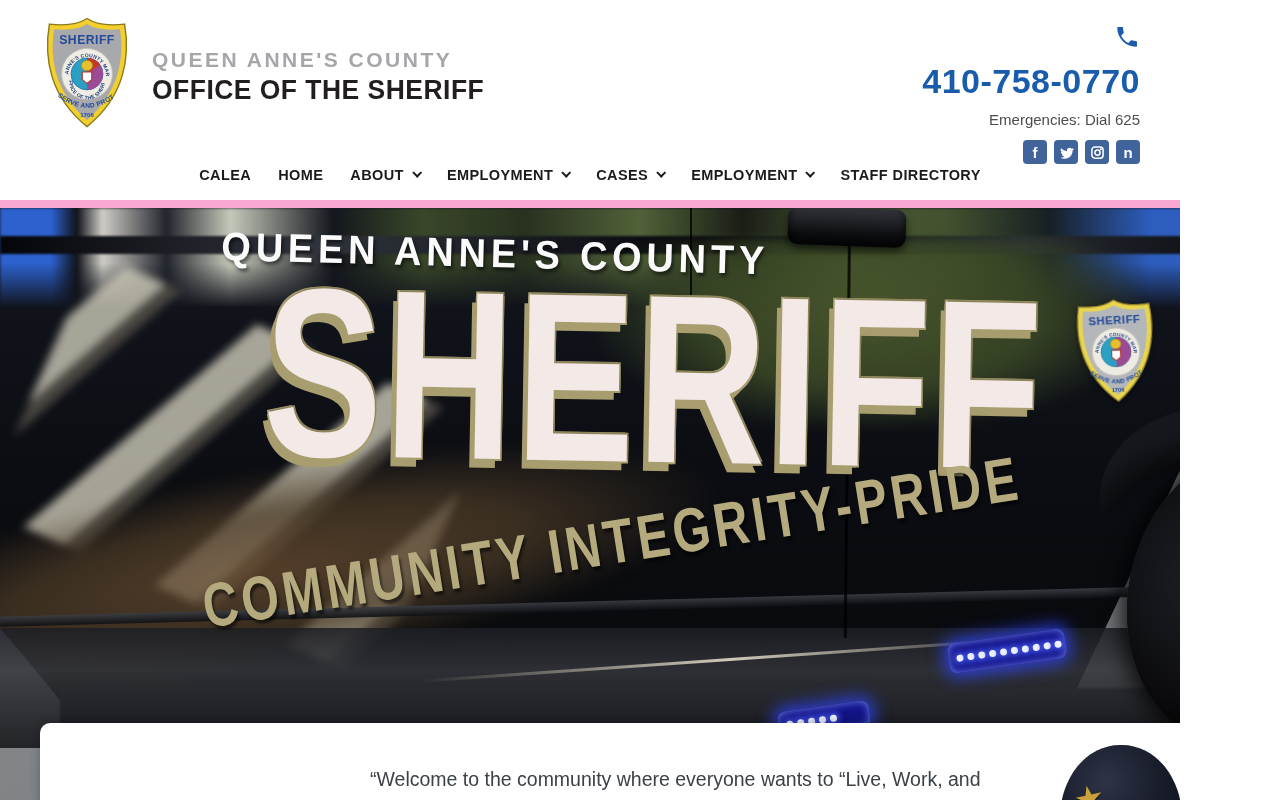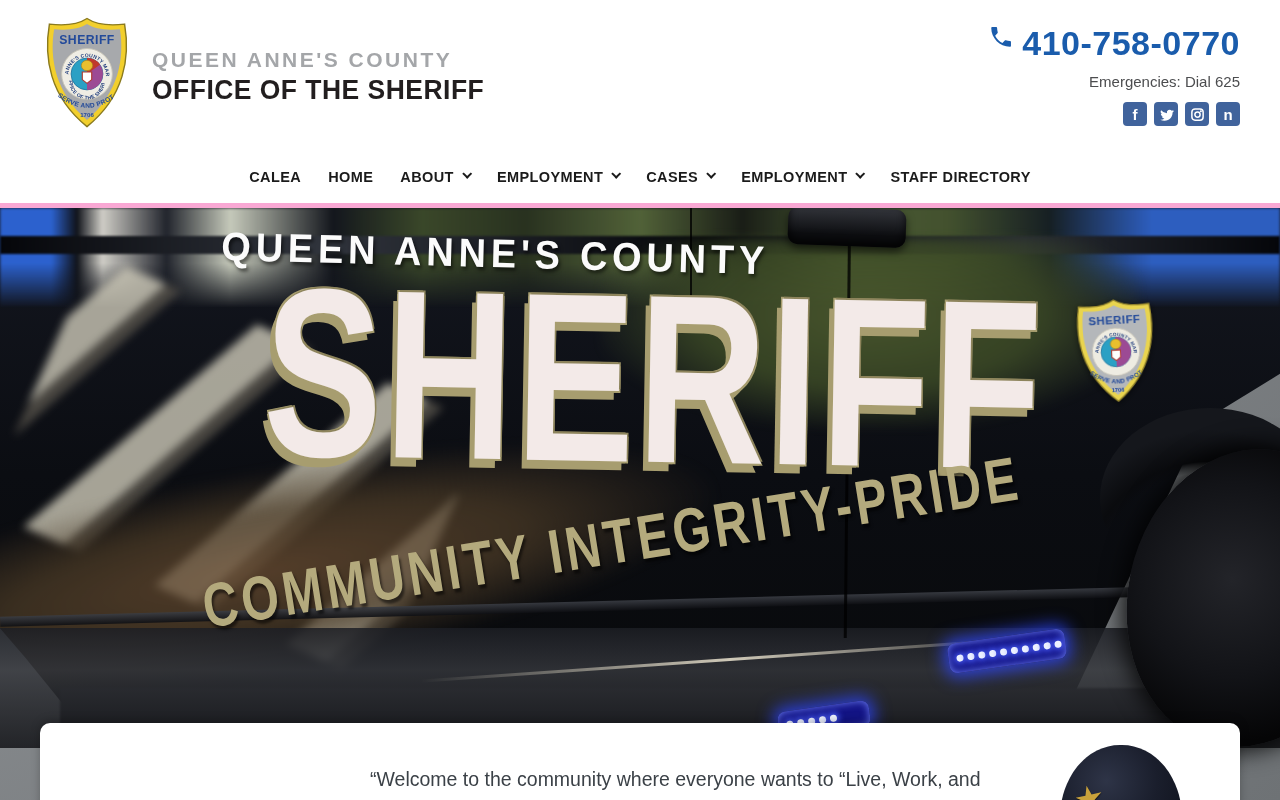--- a/index.html
+++ b/index.html
@@ -1,38 +1,38 @@
 <!DOCTYPE html>
 <html><head>
 <meta charset="utf-8">
 <style>
   * { margin:0; padding:0; box-sizing:border-box; }
   body { font-family:"Liberation Sans", sans-serif; background:#fff; }
-  .page { position:relative; width:1280px; height:800px; overflow:hidden; background:#6d28d9; }
+  .page { position:relative; width:1180px; height:800px; overflow:hidden; background:#6d28d9; }
 
   
   .header { position:relative; height:150px; background:#fff; }
   .brand { position:absolute; left:40px; top:12px; display:flex; align-items:flex-start; }
   .badge-svg { width:94px; height:122px; }
   .brand-text { margin-left:18px; margin-top:36px; }
   .org1 { font-size:21px; letter-spacing:2.5px; color:#a4a6a9; font-weight:600; }
   .org2 { font-size:27px; font-weight:800; color:#221e1f; letter-spacing:0.5px;
           transform:scaleX(0.98); transform-origin:left; margin-top:3px;
           font-stretch:condensed; }
   .contact { position:absolute; right:40px; top:24px; text-align:right; }
-  .phone-row { display:flex; align-items:flex-start; justify-content:flex-end; gap:8px; }
+  .phone-row { display:flex; align-items:flex-end; justify-content:flex-end; gap:8px;flex-direction:column; }
   .phone-num { font-size:34px; font-weight:700; color:#1a5cac; letter-spacing:0.5px; text-decoration:none; }
   .emergency { margin-top:10px; font-size:15px; color:#4c4d4f; }
   .social-row { margin-top:12px; display:flex; justify-content:flex-end; gap:7px; }
   .social-btn { width:24px; height:24px; border-radius:4px; background:#40639c; color:#fff;
                 display:flex; align-items:center; justify-content:center; cursor:pointer; }
   .social-btn .glyph-txt { font-size:15px; font-weight:700; color:#fff; line-height:1; }
 
   
-  .navbar { height:58px; background:#fff; border-bottom:5px solid #f9a8d4;
+  .navbar { height:58px; background:#fff; border-bottom:8px solid #f9a8d4;
             display:flex; align-items:center; justify-content:center; gap:27px; }
   .nav-item { display:flex; align-items:center; font-size:14.5px; font-weight:700;
               color:#1b1b1b; letter-spacing:0.4px; cursor:pointer; white-space:nowrap; }
   .chev { display:inline-block; width:7px; height:7px; border-right:2px solid #1b1b1b;
           border-bottom:2px solid #1b1b1b; transform:rotate(45deg) translateY(-1px);
           margin-left:9px; margin-top:-4px; }
 
   
   .hero { position:absolute; left:0; top:208px; width:1280px; height:592px; overflow:hidden;
           background:linear-gradient(180deg,#141720 0%,#0b0d12 45%,#070809 100%); }

